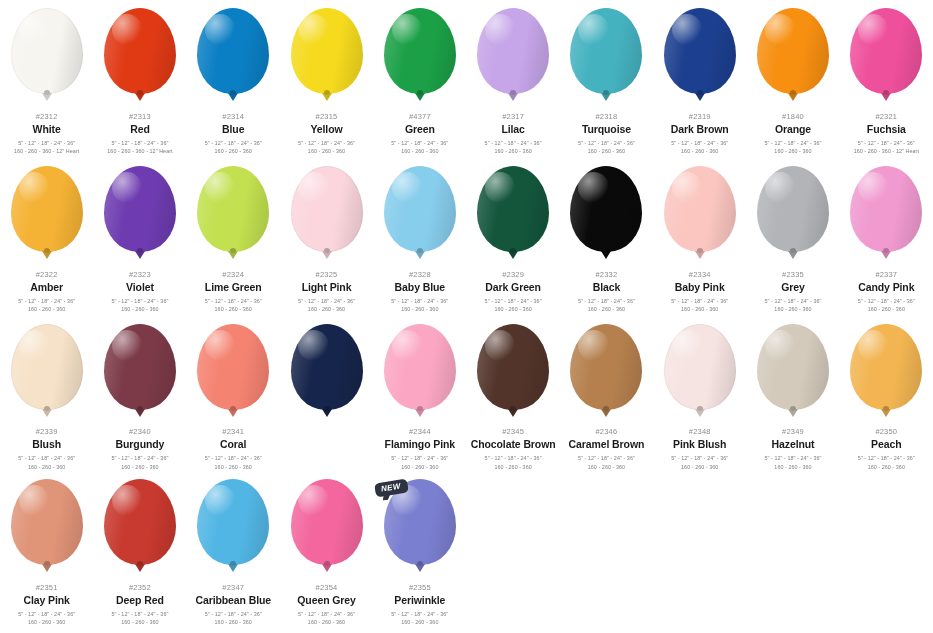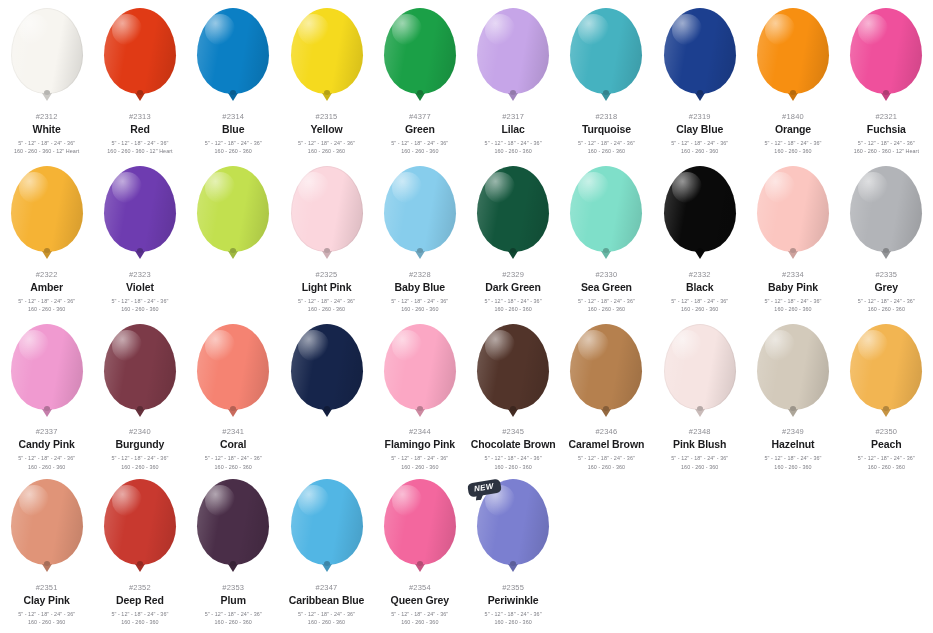--- a/index.html
+++ b/index.html
@@ -210,21 +210,21 @@
       </div>
     </div>
     <div class="cell">
       <div class="balloon-wrap">
         <div class="balloon" style="background: rgb(28, 63, 143); color: rgb(28, 63, 143);">
           <div class="knot" style="color: rgb(28, 63, 143);"></div>
         </div>
       </div>
       <div class="labels">
         <div class="sku">#2319</div>
-        <div class="cname">Clay Blue</div>
+        <div class="cname">Dark Brown</div>
         <div class="sizes">5" - 12" - 18" - 24" - 36"</div>
         <div class="sizes">160 - 260 - 360</div>
       </div>
     </div>
     <div class="cell">
       <div class="balloon-wrap">
         <div class="balloon" style="background: rgb(247, 143, 17); color: rgb(247, 143, 17);">
           <div class="knot" style="color: rgb(247, 143, 17);"></div>
         </div>
       </div>
@@ -273,20 +273,26 @@
         <div class="sizes">5" - 12" - 18" - 24" - 36"</div>
         <div class="sizes">160 - 260 - 360</div>
       </div>
     </div>
     <div class="cell">
       <div class="balloon-wrap">
         <div class="balloon" style="background: rgb(194, 224, 79); color: rgb(194, 224, 79);">
           <div class="knot" style="color: rgb(194, 224, 79);"></div>
         </div>
       </div>
+      <div class="labels">
+        <div class="sku">#2324</div>
+        <div class="cname">Lime Green</div>
+        <div class="sizes">5" - 12" - 18" - 24" - 36"</div>
+        <div class="sizes">160 - 260 - 360</div>
+      </div>
     </div>
     <div class="cell">
       <div class="balloon-wrap">
         <div class="balloon pale" style="background: rgb(251, 214, 221); color: rgb(251, 214, 221);">
           <div class="knot" style="color: rgb(251, 214, 221);"></div>
         </div>
       </div>
       <div class="labels">
         <div class="sku">#2325</div>
         <div class="cname">Light Pink</div>
@@ -315,33 +321,20 @@
       </div>
       <div class="labels">
         <div class="sku">#2329</div>
         <div class="cname">Dark Green</div>
         <div class="sizes">5" - 12" - 18" - 24" - 36"</div>
         <div class="sizes">160 - 260 - 360</div>
       </div>
     </div>
     <div class="cell">
       <div class="balloon-wrap">
-        <div class="balloon" style="background: rgb(127, 223, 201); color: rgb(127, 223, 201);">
-          <div class="knot" style="color: rgb(127, 223, 201);"></div>
-        </div>
-      </div>
-      <div class="labels">
-        <div class="sku">#2330</div>
-        <div class="cname">Sea Green</div>
-        <div class="sizes">5" - 12" - 18" - 24" - 36"</div>
-        <div class="sizes">160 - 260 - 360</div>
-      </div>
-    </div>
-    <div class="cell">
-      <div class="balloon-wrap">
         <div class="balloon" style="background: rgb(10, 10, 10); color: rgb(10, 10, 10);">
           <div class="knot" style="color: rgb(10, 10, 10);"></div>
         </div>
       </div>
       <div class="labels">
         <div class="sku">#2332</div>
         <div class="cname">Black</div>
         <div class="sizes">5" - 12" - 18" - 24" - 36"</div>
         <div class="sizes">160 - 260 - 360</div>
       </div>
@@ -380,20 +373,33 @@
       </div>
       <div class="labels">
         <div class="sku">#2337</div>
         <div class="cname">Candy Pink</div>
         <div class="sizes">5" - 12" - 18" - 24" - 36"</div>
         <div class="sizes">160 - 260 - 360</div>
       </div>
     </div>
     <div class="cell">
       <div class="balloon-wrap">
+        <div class="balloon pale" style="background: rgb(246, 226, 200); color: rgb(246, 226, 200);">
+          <div class="knot" style="color: rgb(246, 226, 200);"></div>
+        </div>
+      </div>
+      <div class="labels">
+        <div class="sku">#2339</div>
+        <div class="cname">Blush</div>
+        <div class="sizes">5" - 12" - 18" - 24" - 36"</div>
+        <div class="sizes">160 - 260 - 360</div>
+      </div>
+    </div>
+    <div class="cell">
+      <div class="balloon-wrap">
         <div class="balloon" style="background: rgb(124, 58, 72); color: rgb(124, 58, 72);">
           <div class="knot" style="color: rgb(124, 58, 72);"></div>
         </div>
       </div>
       <div class="labels">
         <div class="sku">#2340</div>
         <div class="cname">Burgundy</div>
         <div class="sizes">5" - 12" - 18" - 24" - 36"</div>
         <div class="sizes">160 - 260 - 360</div>
       </div>
@@ -511,33 +517,20 @@
     </div>
     <div class="cell">
       <div class="balloon-wrap">
         <div class="balloon" style="background: rgb(200, 57, 47); color: rgb(200, 57, 47);">
           <div class="knot" style="color: rgb(200, 57, 47);"></div>
         </div>
       </div>
       <div class="labels">
         <div class="sku">#2352</div>
         <div class="cname">Deep Red</div>
-        <div class="sizes">5" - 12" - 18" - 24" - 36"</div>
-        <div class="sizes">160 - 260 - 360</div>
-      </div>
-    </div>
-    <div class="cell">
-      <div class="balloon-wrap">
-        <div class="balloon" style="background: rgb(74, 46, 72); color: rgb(74, 46, 72);">
-          <div class="knot" style="color: rgb(74, 46, 72);"></div>
-        </div>
-      </div>
-      <div class="labels">
-        <div class="sku">#2353</div>
-        <div class="cname">Plum</div>
         <div class="sizes">5" - 12" - 18" - 24" - 36"</div>
         <div class="sizes">160 - 260 - 360</div>
       </div>
     </div>
     <div class="cell">
       <div class="balloon-wrap">
         <div class="balloon" style="background: rgb(82, 182, 228); color: rgb(82, 182, 228);">
           <div class="knot" style="color: rgb(82, 182, 228);"></div>
         </div>
       </div>

